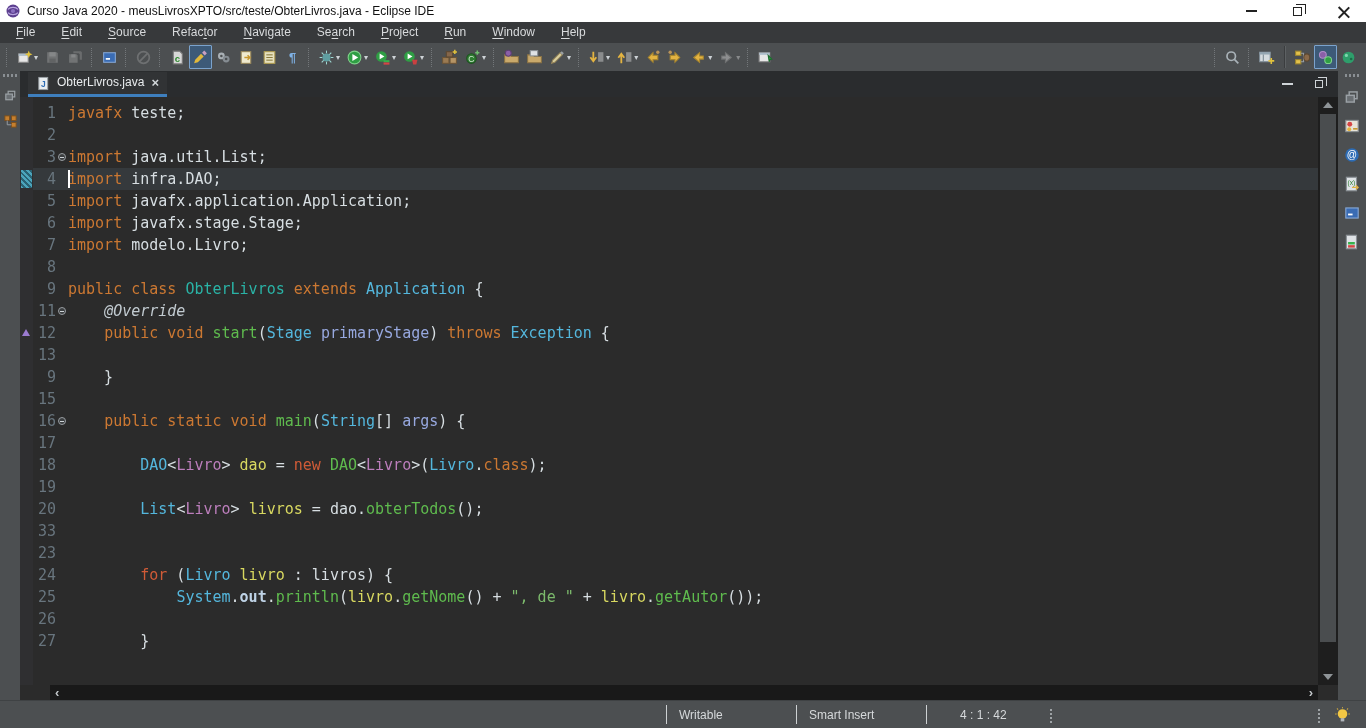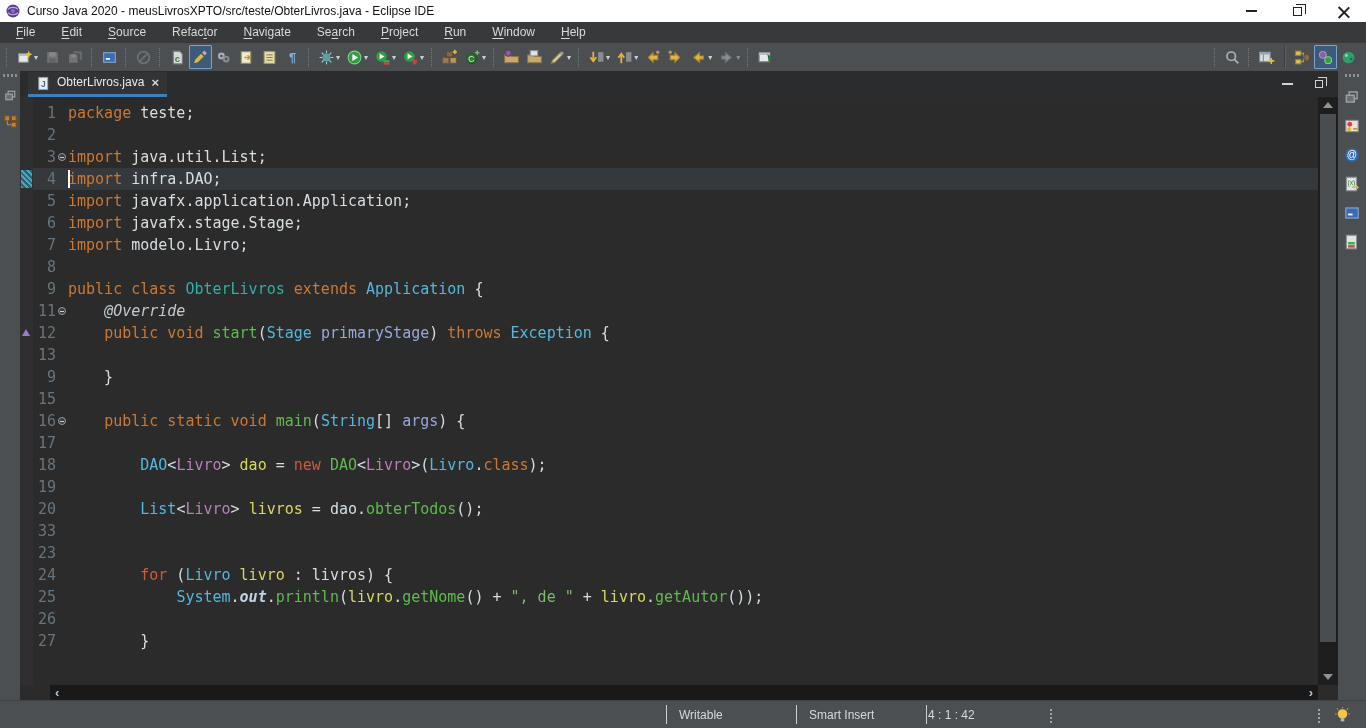--- a/index.html
+++ b/index.html
@@ -66,21 +66,21 @@
   .fold-dot{position:absolute;left:2px;top:7px;width:8px;height:8px;border:1px solid #989da1;border-radius:50%;background:#3b3e40}
   .fold-dot::after{content:"";position:absolute;left:1px;top:2.5px;width:4px;height:1px;background:#cfd4d8}
   .sel-marker{position:absolute;left:1px;top:2px;width:11px;height:18px;background:repeating-linear-gradient(45deg,#4BA4BB 0 2px,#2A6273 2px 4px)}
   .ovr-marker{position:absolute;left:2px;top:7px;width:0;height:0;border-left:4px solid transparent;border-right:4px solid transparent;border-bottom:7px solid #9B7BD0}
   .caret{position:absolute;left:0;top:2px;width:2px;height:18px;background:#ffffff}
 
   .c-kw{color:var(--kw)} .c-kwr{color:var(--kwr)} .c-type{color:var(--type)} .c-tdecl{color:var(--tdecl)}
   .c-gen{color:var(--gen)} .c-var{color:var(--var)} .c-param{color:var(--param)} .c-meth{color:var(--meth)}
   .c-str{color:var(--str)} .c-com{color:var(--com)} .c-def{color:var(--def)}
   .c-ann{color:var(--ann);font-style:italic}
-  .c-stat{color:var(--stat);font-weight:bold;font-style:italic}
+  .c-stat{color:var(--stat);font-weight:bold;}
 
   
   .vscroll{position:absolute;top:0;right:0;width:20px;bottom:15px;background:#1e1e1e}
   .varrow{position:absolute;left:0;width:20px;height:16px;display:flex;align-items:center;justify-content:center}
   .varrow.up{top:0}.varrow.down{bottom:0}
   .tri-up{width:0;height:0;border-left:5px solid transparent;border-right:5px solid transparent;border-bottom:6px solid #8f9497}
   .tri-down{width:0;height:0;border-left:5px solid transparent;border-right:5px solid transparent;border-top:6px solid #8f9497}
   .vthumb{position:absolute;left:2px;right:2px;top:17px;height:528px;background:#4A4D4F}
   .hscroll{position:absolute;left:30px;right:20px;bottom:0;height:15px;background:#191919;display:flex;align-items:center;justify-content:space-between;padding:0 5px}
   .harrow{color:#c3c8cb;font-size:13px;font-weight:bold;line-height:1}
@@ -476,21 +476,21 @@
       </div>
     </div>
 
     <div class="editor">
       <div class="annot-strip"></div>
       <div class="code-rows" id="code-rows">
           <div class="row">
             <span class="annot"></span>
             <span class="lnum">1</span>
             <span class="foldc"></span>
-            <span class="src"><span class="c-kw">package</span><span class="c-def"> teste;</span></span>
+            <span class="src"><span class="c-kw">javafx</span><span class="c-def"> teste;</span></span>
           </div>
           <div class="row">
             <span class="annot"></span>
             <span class="lnum">2</span>
             <span class="foldc"></span>
             <span class="src"></span>
           </div>
           <div class="row">
             <span class="annot"></span>
             <span class="lnum">3</span>
@@ -690,21 +690,21 @@
           </svg></span></span>
     </div>
 </div>
 
 <div class="statusbar">
   <span class="ssep" style="left:666px"></span>
   <span class="sitem" style="left:679px">Writable</span>
   <span class="ssep" style="left:796px"></span>
   <span class="sitem" style="left:809px">Smart Insert</span>
   <span class="ssep" style="left:926px"></span>
-  <span class="sitem" style="left:928px">4 : 1 : 42</span>
+  <span class="sitem" style="left:960px">4 : 1 : 42</span>
   <span class="sgrip" style="left:1050px"></span>
   <span class="sgrip" style="left:1318px"></span>
   <span class="icon" id="bulb" style="position:absolute;left:1334px;top:5px"><span class="icon"><svg viewBox="0 0 16 16" width="17" height="17">
           <circle cx="8" cy="7.5" r="4.5" fill="#f2c744"></circle>
           <g stroke="#e8b93a" opacity=".8">
             <line x1="8" y1="1" x2="8" y2="2.2"></line>
             <line x1="2.5" y1="7.5" x2="1" y2="7.5"></line>
             <line x1="15" y1="7.5" x2="13.5" y2="7.5"></line>
             <line x1="3.8" y1="3.3" x2="2.8" y2="2.3"></line>
             <line x1="12.2" y1="3.3" x2="13.2" y2="2.3"></line>

